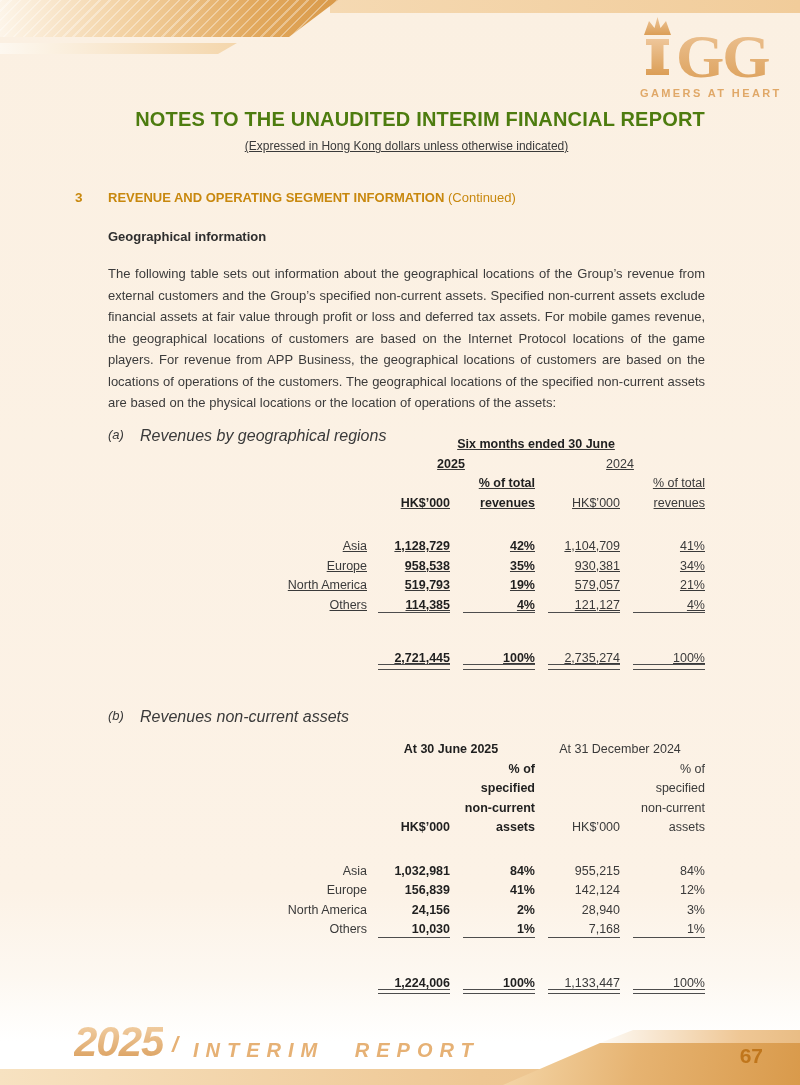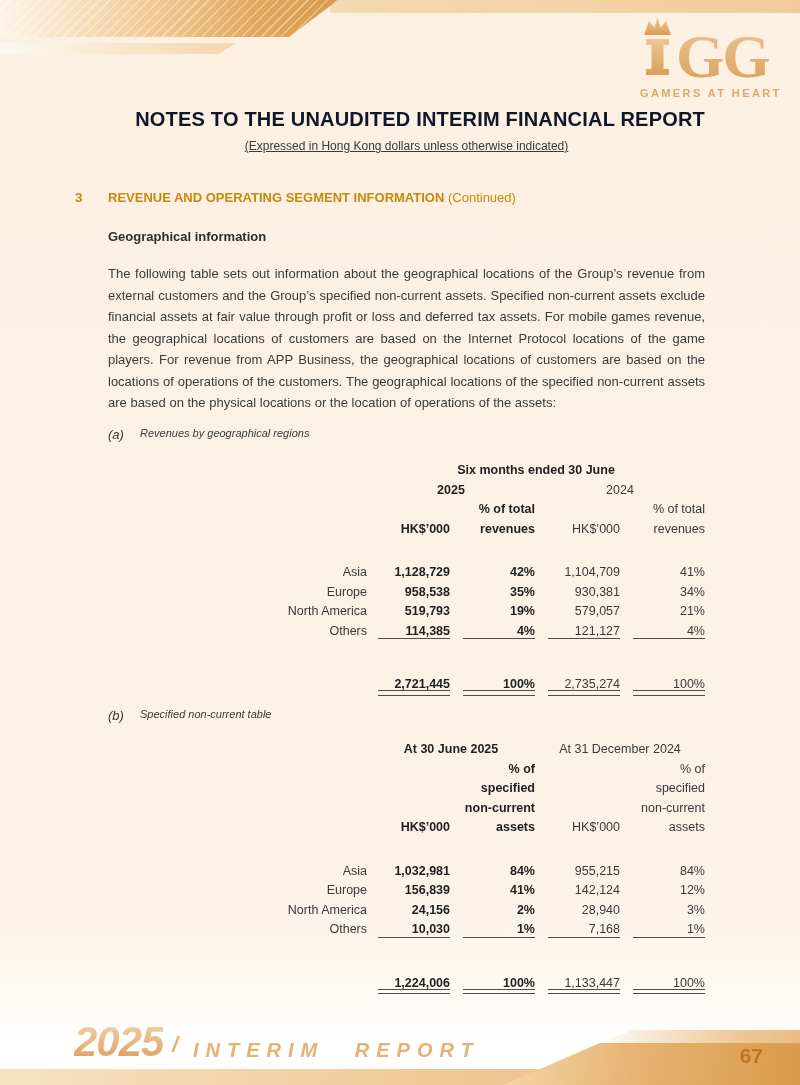--- a/index.html
+++ b/index.html
@@ -24,37 +24,37 @@
     clip-path:polygon(0 0,338px 0,289px 100%,0 100%);}
   .band-light2{position:absolute;top:43px;left:0;width:237px;height:11px;
     background:linear-gradient(90deg,#fdf8f0 0%,#f4d6ab 100%);
     clip-path:polygon(0 0,100% 0,calc(100% - 19px) 100%,0 100%);}
   
   .logo{position:absolute;top:16px;right:24px;width:136px;text-align:center;}
   .logo-tagline{margin-top:1px;font-size:11px;letter-spacing:2.4px;font-weight:bold;
     color:#e0a868;white-space:nowrap;}
   
   .page-title{position:absolute;top:108px;left:108px;width:597px;text-align:right;
-    font-size:20px;font-weight:bold;color:#0f172a;letter-spacing:0.2px;white-space:nowrap;}
+    font-size:20px;font-weight:bold;color:#4d7c0f;letter-spacing:0.2px;white-space:nowrap;}
   .page-subtitle{position:absolute;top:139px;left:108px;width:597px;text-align:center;
     font-size:12px;color:#3a3a3a;text-decoration:underline;}
   .section-number{position:absolute;top:190px;left:75px;font-size:13.5px;font-weight:bold;color:#c8880e;}
   .section-heading{position:absolute;top:190px;left:108px;font-size:13px;color:#c8880e;}
   .section-heading b{font-weight:bold;}
   .section-heading .cont{font-weight:normal;}
   .subheading{position:absolute;top:229px;left:108px;font-size:13px;font-weight:bold;color:#2e2e2e;}
   .paragraph{position:absolute;top:263px;left:108px;width:597px;font-size:13px;
     line-height:21.5px;text-align:justify;color:#3b3b3b;}
   .item-label{position:absolute;font-style:italic;font-size:13px;color:#3a3a3a;}
-  .item-caption{position:absolute;font-style:italic;font-size:11px;color:#3a3a3a;}
+  .item-caption{position:absolute;font-style:italic;font-size:16px;color:#3a3a3a;}
   .lab-a{top:427px;left:108px;} .cap-a{top:427px;left:140px;}
   .lab-b{top:708px;left:108px;} .cap-b{top:708px;left:140px;}
   
   .tbl{position:absolute;left:108px;width:597px;font-size:12.5px;color:#3a3a3a;}
-  .tbl-a{top:461px;} .tbl-b{top:740px;}
+  .tbl-a{top:435px;text-decoration:underline;} .tbl-b{top:740px;}
   .row{display:grid;grid-template-columns:1fr 83px 85px 85px 85px;min-height:19.5px;line-height:19.5px;}
   .c{text-align:right;position:relative;}
   .lab{text-align:right;padding-left:32px;}
   .spanAll{grid-column:2/6;text-align:center;position:relative;}
   .span25{grid-column:2/4;text-align:center;}
   .span24{grid-column:4/6;text-align:center;}
   .b{font-weight:bold;color:#1f1f1f;}
   .data-start{margin-top:24px;}
   .total-row{margin-top:34px;}
   .rule::after{content:"";position:absolute;right:0;bottom:2px;width:72px;
@@ -176,21 +176,21 @@
   <div class="row total-row">
     <div class="lab"></div>
     <div class="c b dbl">2,721,445</div>
     <div class="c b dbl">100%</div>
     <div class="c dbl">2,735,274</div>
     <div class="c dbl">100%</div>
   </div>
 </div>
 
 <div class="item-label lab-b">(b)</div>
-<div class="item-caption cap-b">Specified non-current table</div>
+<div class="item-caption cap-b">Revenues non-current assets</div>
 
 <div class="tbl tbl-b">
   <div class="row">
     <div class="span25 b">At 30 June 2025</div>
     <div class="span24">At 31 December 2024</div>
   </div>
   <div class="row">
     <div class="lab"></div>
       <div class="c"></div>
     <div class="c b">% of</div>

